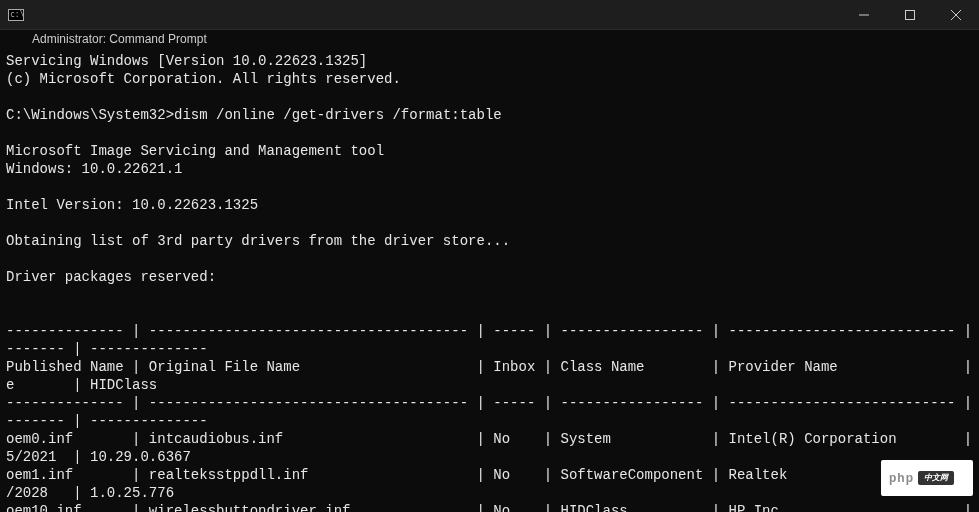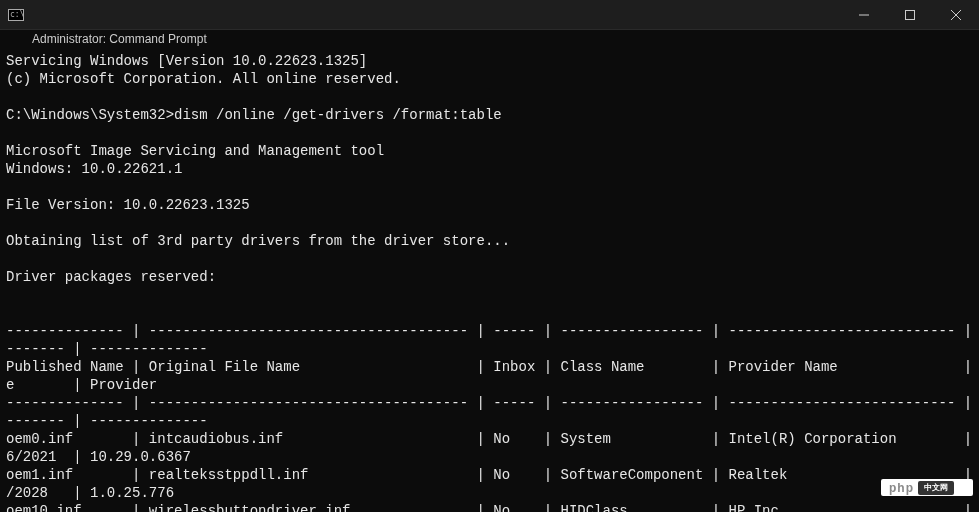--- a/index.html
+++ b/index.html
@@ -51,21 +51,21 @@
   height: calc(512px - 30px);
   overflow: hidden;
   position: relative;
 }
 
 .watermark {
   position: absolute;
   right: 6px;
   bottom: 16px;
   background: #ffffff;
-  height: 17px;
+  height: 36px;
   width: 92px;
   display: flex;
   align-items: center;
   font-family: Arial, sans-serif;
   font-size: 12px;
   font-weight: 700;
   border-radius: 2px;
 }
 .watermark .php {
   color: #8a8a8a;
@@ -76,20 +76,21 @@
   background: #333;
   color: #fff;
   height: 14px;
   width: 36px;
   display: flex;
   align-items: center;
   justify-content: center;
   font-size: 8px;
   border-radius: 2px;
   margin-right: 4px;
+  font-style: italic;
 }
 </style>
 </head>
 <body>
 
 <div class="titlebar">
   <div class="icon-box">
     <div class="cmd-icon">c:\</div>
   </div>
   <div class="title">Administrator: Command Prompt</div>
@@ -108,42 +109,42 @@
       <svg width="10" height="10" viewBox="0 0 10 10">
           <line x1="0" y1="0" x2="10" y2="10" stroke="#cccccc" stroke-width="1"></line>
           <line x1="10" y1="0" x2="0" y2="10" stroke="#cccccc" stroke-width="1"></line>
         </svg>
     </div>
   </div>
 </div>
 
 <div class="terminal">
 <span>Servicing Windows [Version 10.0.22623.1325]</span>
-<span>(c) Microsoft Corporation. All online reserved.</span>
+<span>(c) Microsoft Corporation. All rights reserved.</span>
 
 <span>C:\Windows\System32&gt;</span><span>dism /online /get-drivers /format:table</span>
 
 <span>Microsoft Image Servicing and Management tool</span>
 <span>Windows: 10.0.22621.1</span>
 
-<span>File Version: 10.0.22623.1325</span>
+<span>Intel Version: 10.0.22623.1325</span>
 
 <span>Obtaining list of 3rd party drivers from the driver store...</span>
 
 <span>Driver packages reserved:</span>
 
 
 <span>-------------- | -------------------------------------- | ----- | ----------------- | --------------------------- | ---</span>
 <span>------- | --------------</span>
 <span>Published Name | Original File Name                     | Inbox | Class Name        | Provider Name               | Dat</span>
-<span>e       | Provider</span>
+<span>e       | HIDClass</span>
 <span>-------------- | -------------------------------------- | ----- | ----------------- | --------------------------- | ---</span>
 <span>------- | --------------</span>
 <span>oem0.inf       | intcaudiobus.inf                       | No    | System            | Intel(R) Corporation        | 8/2</span>
-<span>6/2021  | 10.29.0.6367</span>
+<span>5/2021  | 10.29.0.6367</span>
 <span>oem1.inf       | realteksstppdll.inf                    | No    | SoftwareComponent | Realtek                     | 5/8</span>
 <span>/2028   | 1.0.25.776</span>
 <span>oem10.inf      | wirelessbuttondriver.inf               | No    | HIDClass          | HP Inc.                     | 6/1</span>
 
 
 
 
 <div class="watermark">
   <span class="php">php</span>
   <span class="cn">中文网</span>

